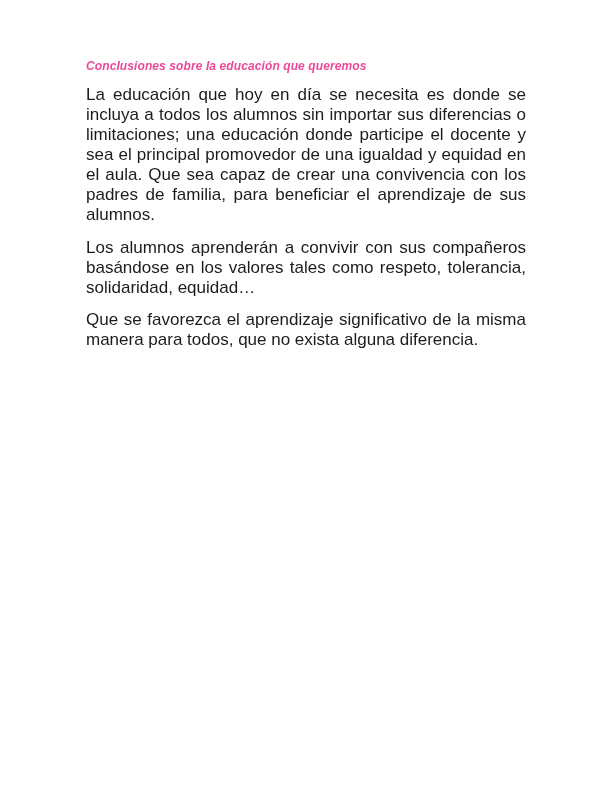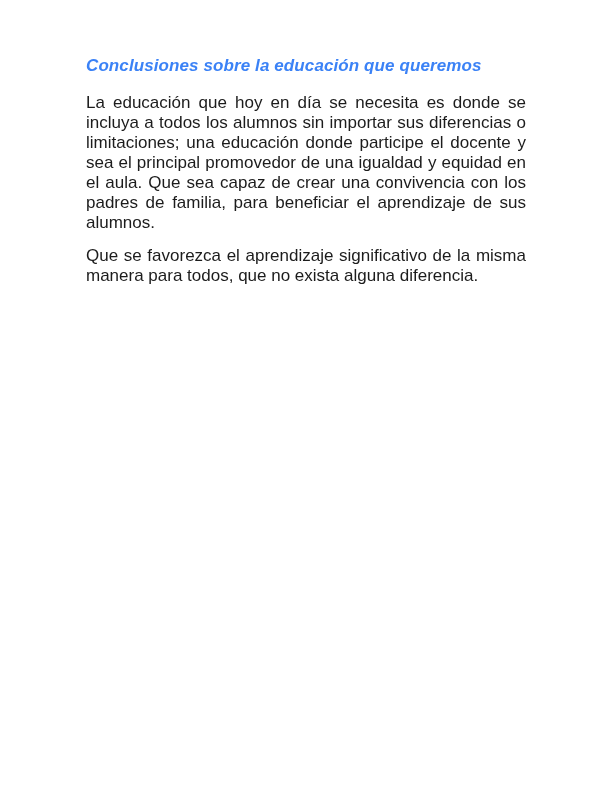--- a/index.html
+++ b/index.html
@@ -20,27 +20,27 @@
   }
 
   .content {
     position: absolute;
     left: 86px;
     top: 58px;
     width: 440px;
   }
 
   .doc-title {
-    font-size: 17px;
+    font-size: 12px;
     font-weight: bold;
     font-style: italic;
     line-height: 16px;
     letter-spacing: 0.1px;
-    margin: 0 0 19px 0;
-    color: #3b82f6;
+    margin: 0 0 11px 0;
+    color: #ec4899;
   }
 
   .doc-paragraph {
     font-size: 17px;
     font-weight: normal;
     line-height: 20px;
     text-align: justify;
     text-justify: inter-word;
     margin: 0 0 12.5px 0;
     color: #1c1c1c;
@@ -55,18 +55,19 @@
 <body>
 
 <div class="page">
   <div class="content">
 
     <h1 class="doc-title">Conclusiones sobre la educación que queremos</h1>
 
     <p class="doc-paragraph">La educación que hoy en día se necesita es donde se incluya a todos los alumnos sin importar sus diferencias o limitaciones; una educación donde participe el docente y sea el principal promovedor de una igualdad y equidad en el aula. Que sea capaz de crear una convivencia con los padres de familia, para beneficiar el aprendizaje de sus alumnos.</p>
 
 
+    <p class="doc-paragraph">Los alumnos aprenderán a convivir con sus compañeros basándose en los valores tales como respeto, tolerancia, solidaridad, equidad…</p>
 
 
     <p class="doc-paragraph">Que se favorezca el aprendizaje significativo de la misma manera para todos, que no exista alguna diferencia.</p>
 
   </div>
 </div>
 
 </body></html>

